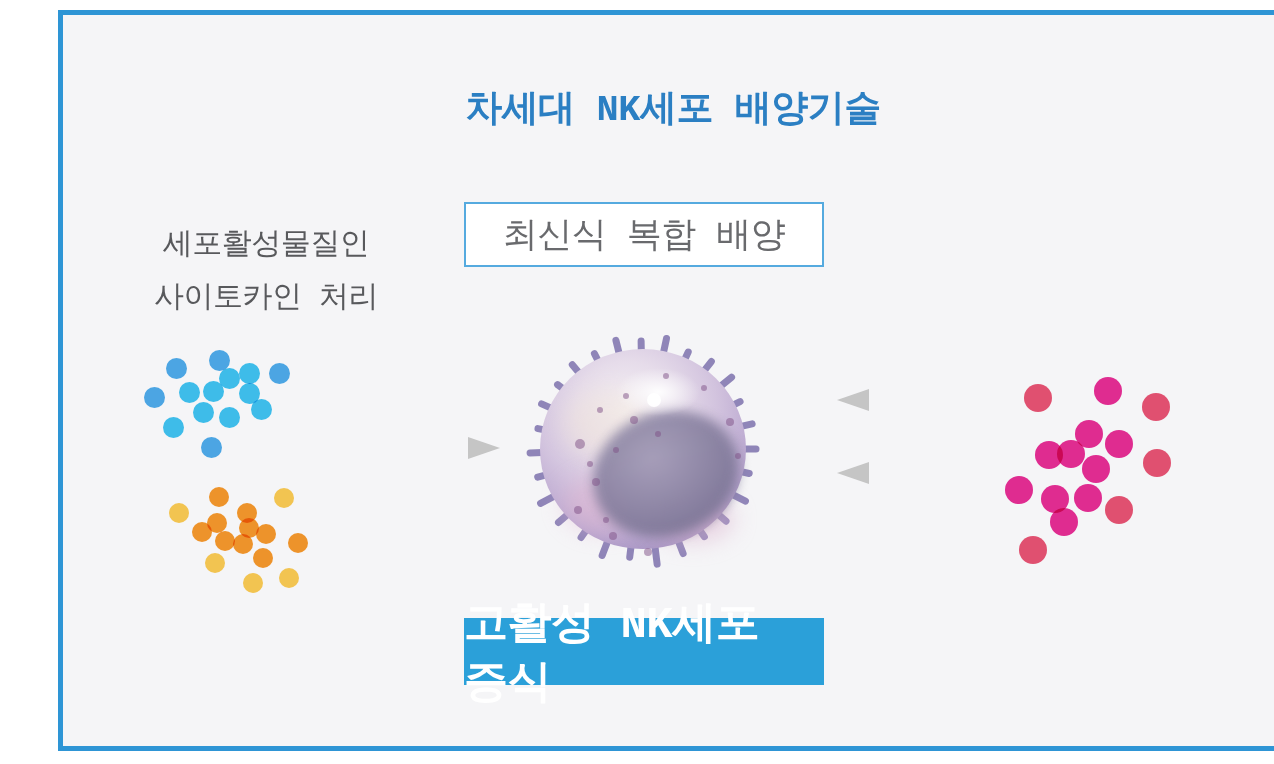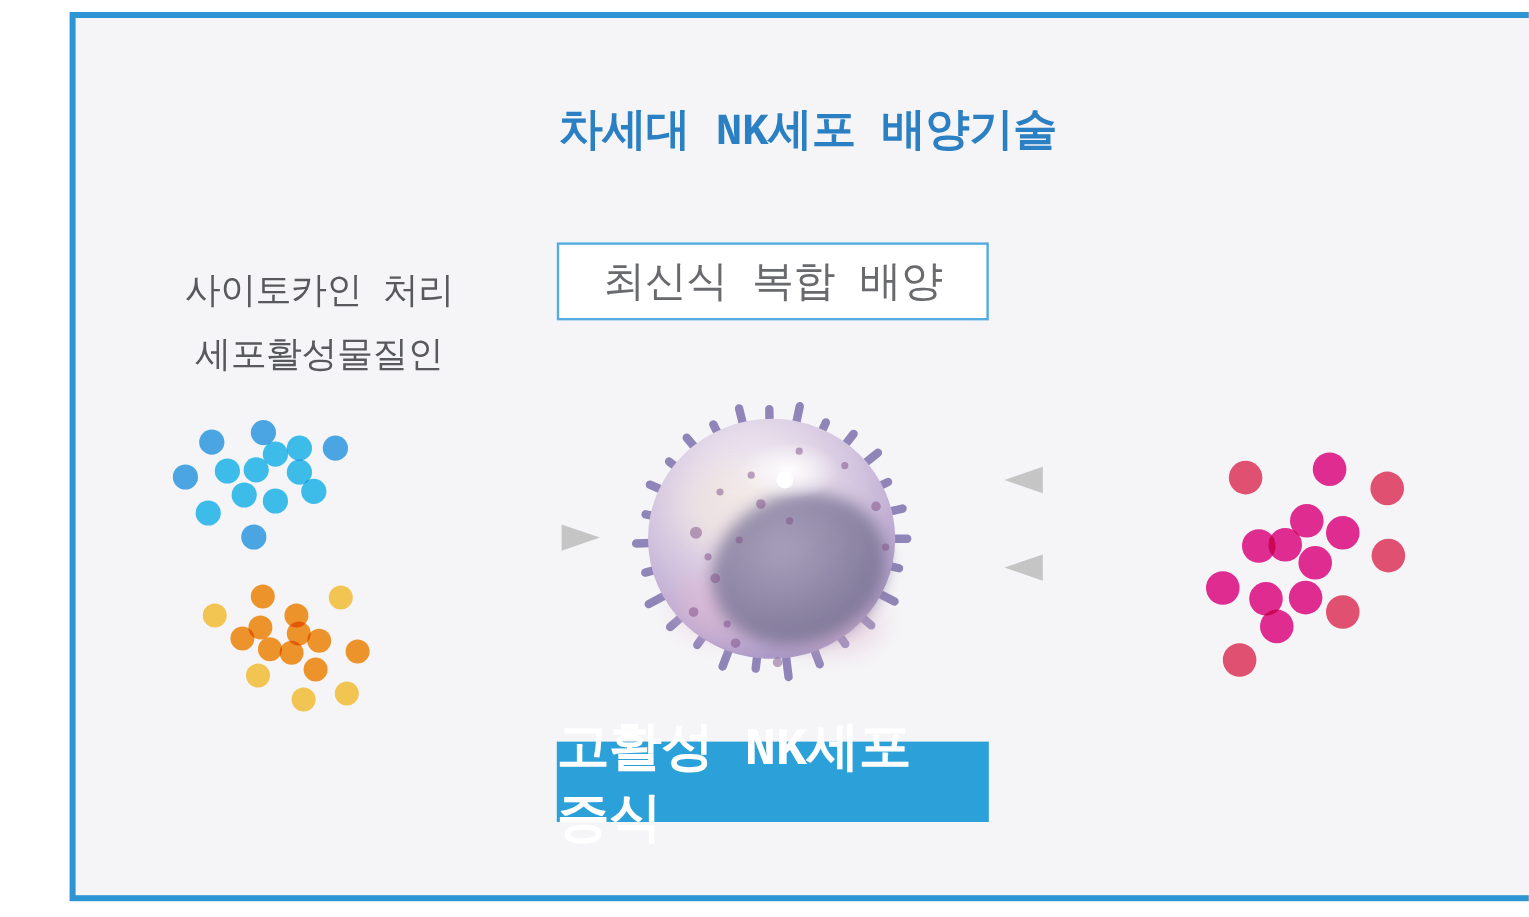--- a/index.html
+++ b/index.html
@@ -41,22 +41,22 @@
 </head>
 <body>
 
 <div class="stage">
 
   <div class="panel"></div>
 
   <div class="title">차세대 NK세포 배양기술</div>
 
   <div class="side-label left">
+    <div>세포활성물질인</div>
     <div>사이토카인 처리</div>
-    <div>세포활성물질인</div>
   </div>
 
   <div class="center-box">최신식 복합 배양</div>
 
   <div class="side-label right">
   </div>
 
   <div class="cluster">
       <div class="dot" style="left: 172.5px; top: 349.5px; width: 21px; height: 21px; background: rgb(69, 168, 234);"></div>
       <div class="dot" style="left: 129.5px; top: 357.5px; width: 21px; height: 21px; background: rgb(69, 168, 234);"></div>

